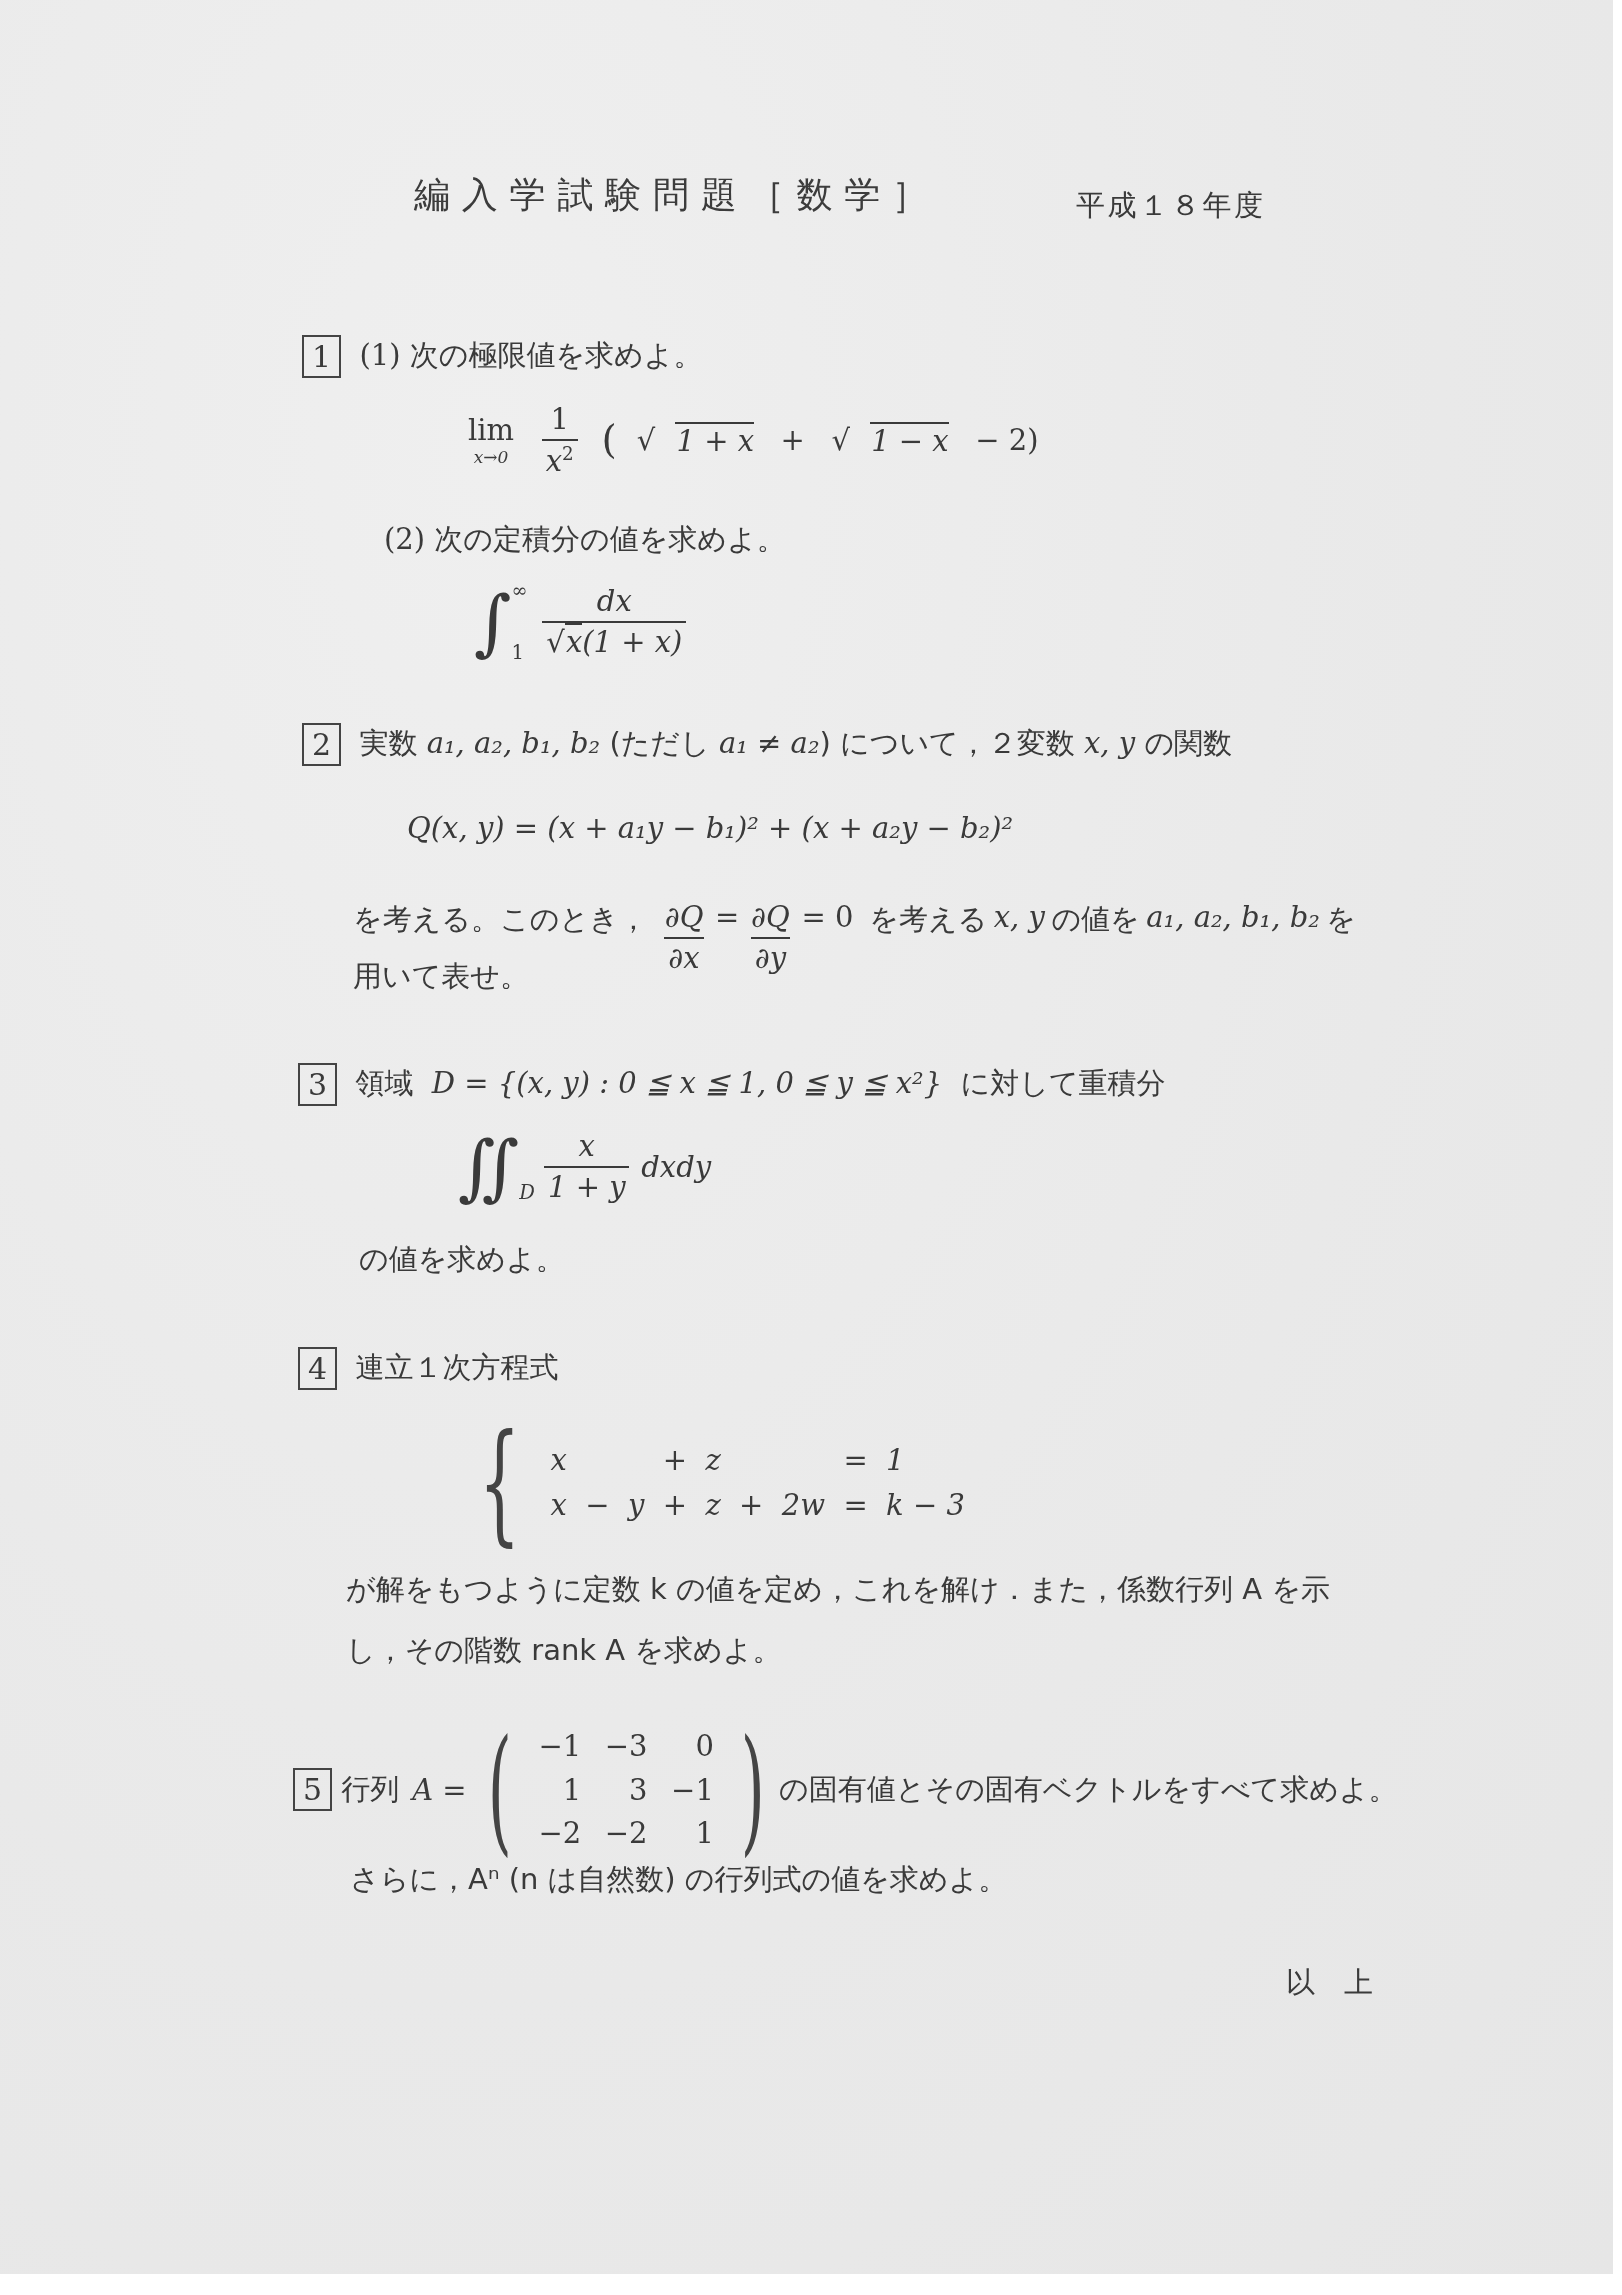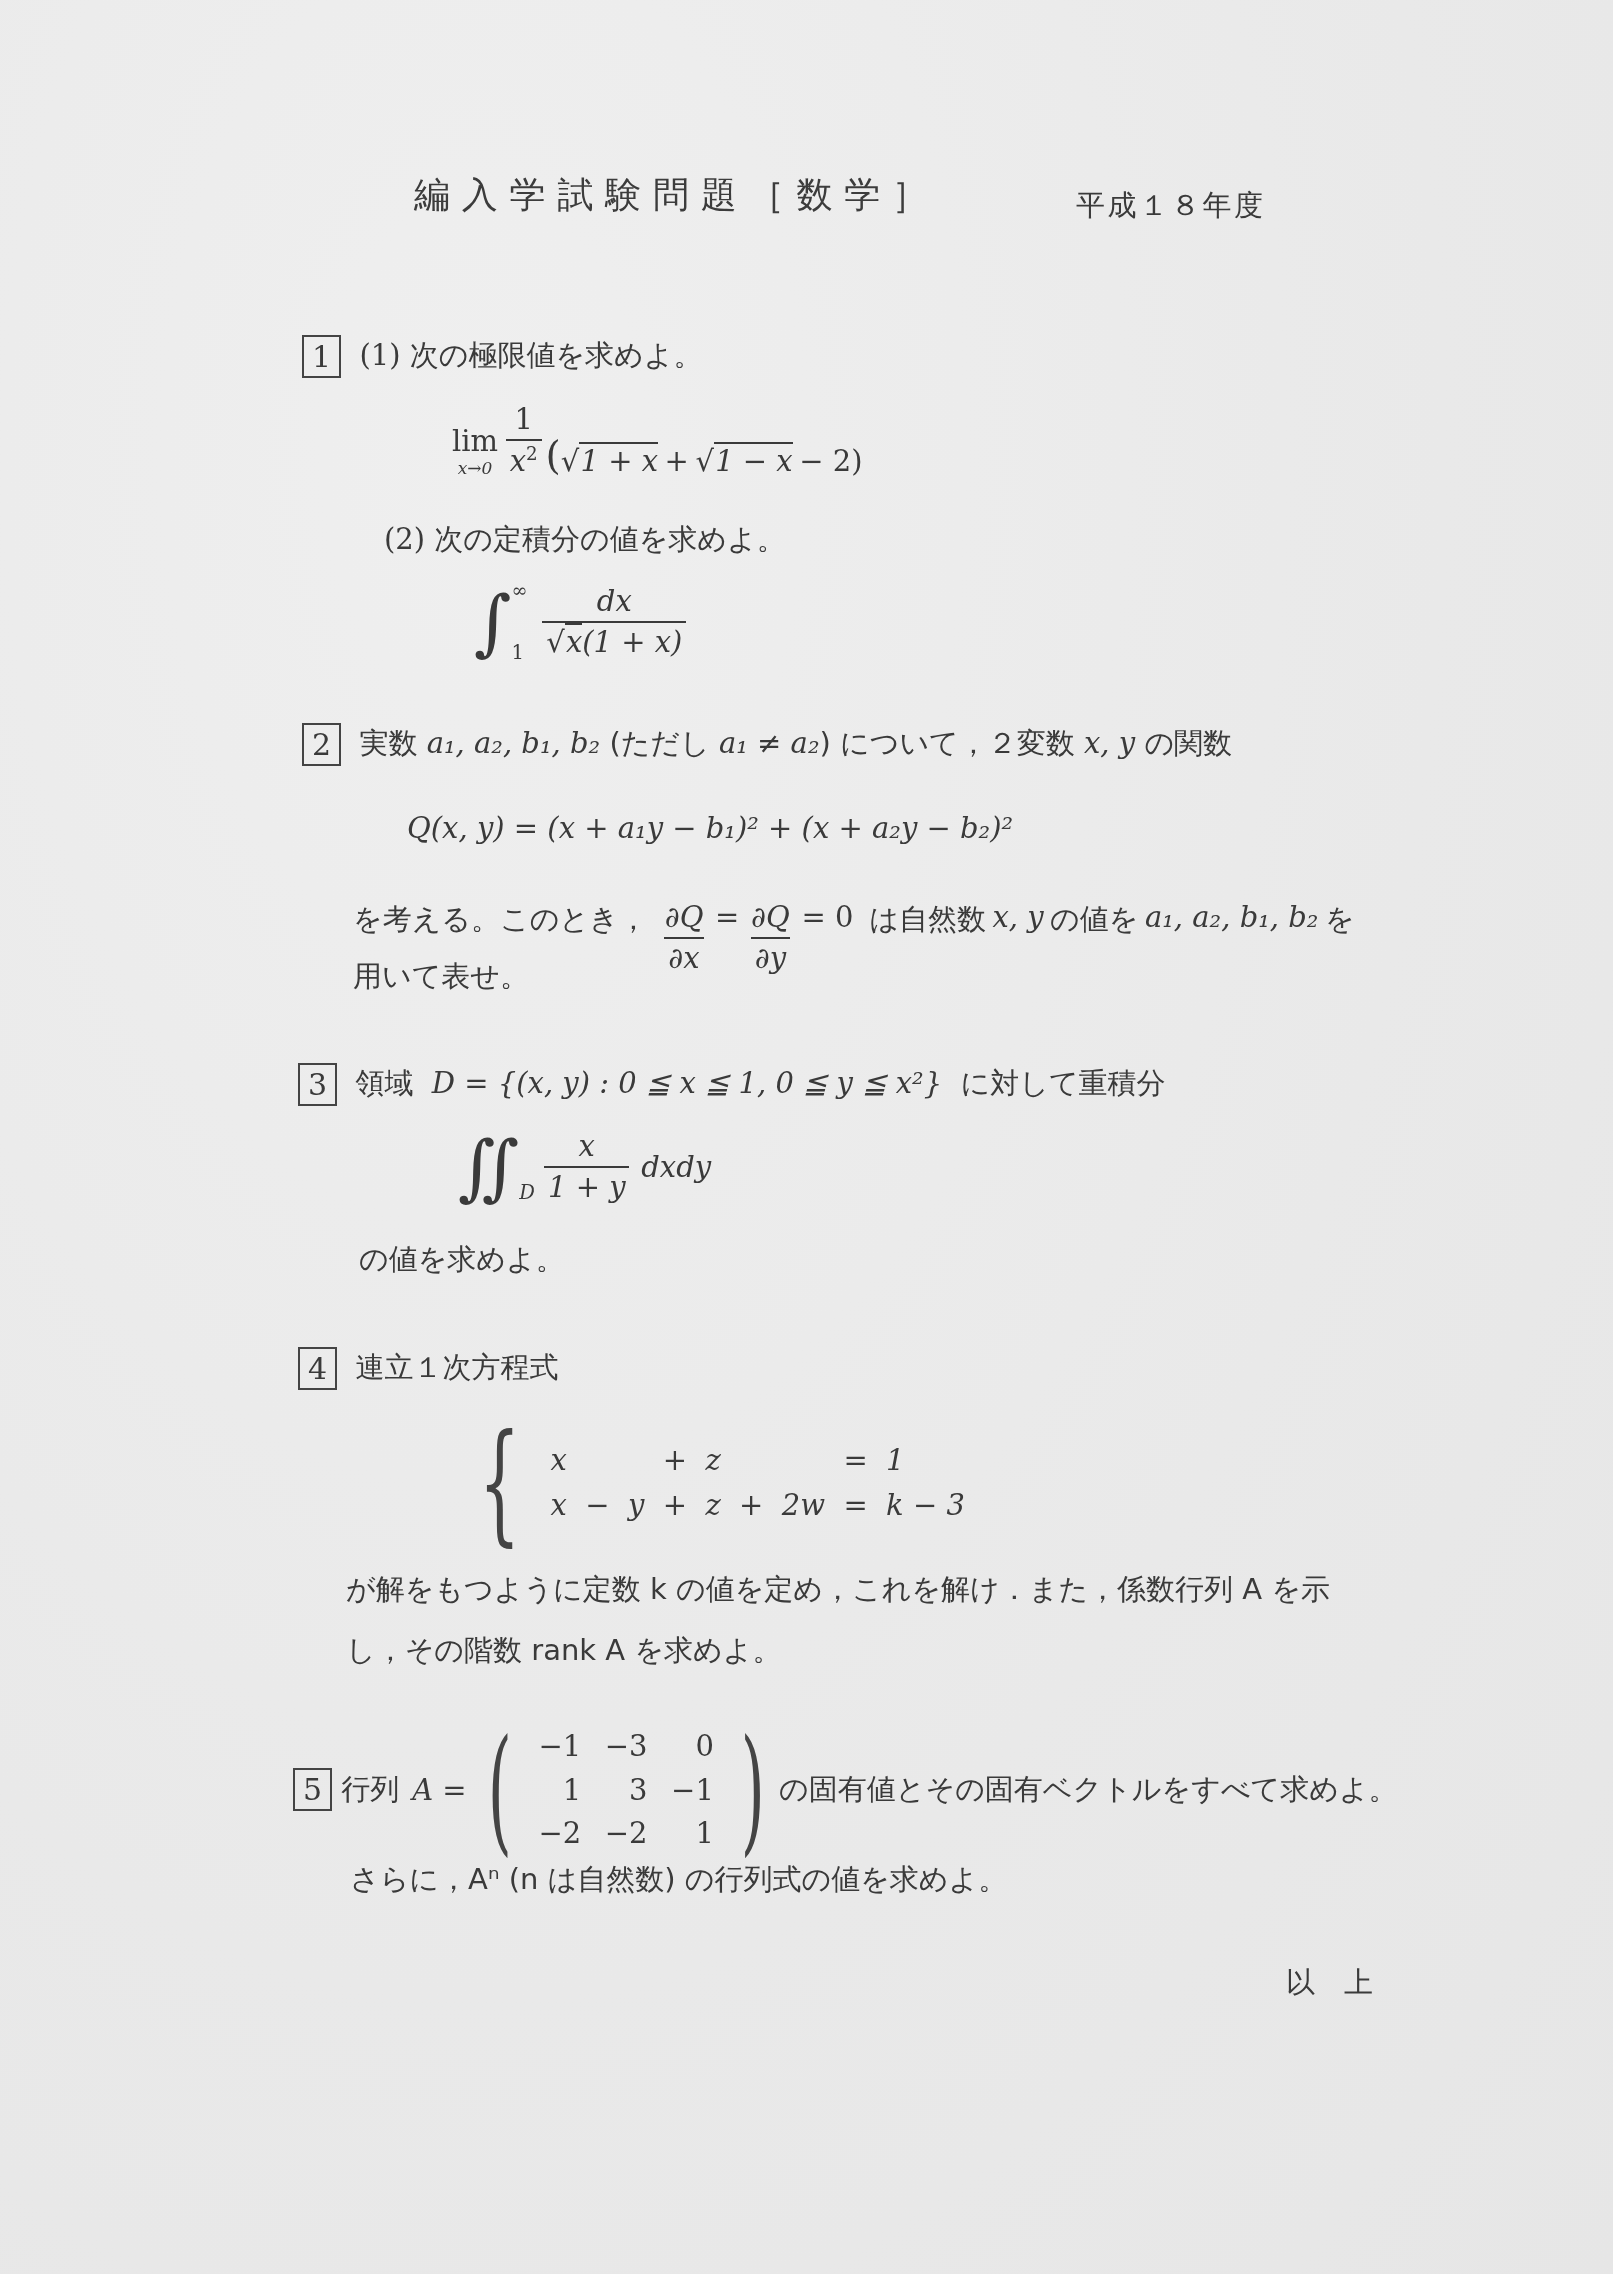--- a/index.html
+++ b/index.html
@@ -46,21 +46,21 @@
 <div class="paper"></div>
 
 <div class="abs jp title" style="left:414px; top:171px;">編入学試験問題［数学］</div>
 <div class="abs jp year" style="left:1076px; top:186px;">平成１８年度</div>
 
 <div class="abs txt" style="left:302px; top:335px;">
   <span class="boxnum">1</span>
   <span class="r">(1)</span>
   <span class="jp">次の極限値を求めよ。</span>
 </div>
-<div class="abs mathfs" style="left:452px; top:402px; display:flex; align-items:flex-end;">
+<div class="abs mathfs" style="left:468px; top:402px; display:flex; align-items:center;gap:20px;">
   <span style="display:inline-flex; flex-direction:column; align-items:center; margin-right:3.9px;">
     <span class="r">lim</span>
     <span class="m" style="font-size:17px;">x→0</span>
   </span>
   <span class="frac">
     <span class="num r">1</span>
     <span class="den"><span class="m">x</span><sup class="r">2</sup></span>
   </span>
   <span class="r" style="font-size:39px;">(</span>
   <span class="r">√</span>
@@ -102,21 +102,21 @@
   <span class="frac" style="margin-left:13px;">
     <span class="num m">∂Q</span>
     <span class="den m">∂x</span>
   </span>
   <span class="r" style="margin:0 3.9px;">=</span>
   <span class="frac">
     <span class="num m">∂Q</span>
     <span class="den m">∂y</span>
   </span>
   <span class="r" style="margin:0 15.7px 0 3.9px;">= 0</span>
-  <span class="jp">は自然数</span>
+  <span class="jp">を考える</span>
   <span class="m" style="margin:0 6.5px;">x, y</span>
   <span class="jp">の値を</span>
   <span class="m" style="margin:0 6.5px;">a₁, a₂, b₁, b₂</span>
   <span class="jp">を</span>
 </div>
 <div class="abs jp txt" style="left:353px; top:957px;">用いて表せ。</div>
 
 <div class="abs txt" style="left:298px; top:1063px;">
   <span class="boxnum">3</span>
   <span class="jp">領域</span>

